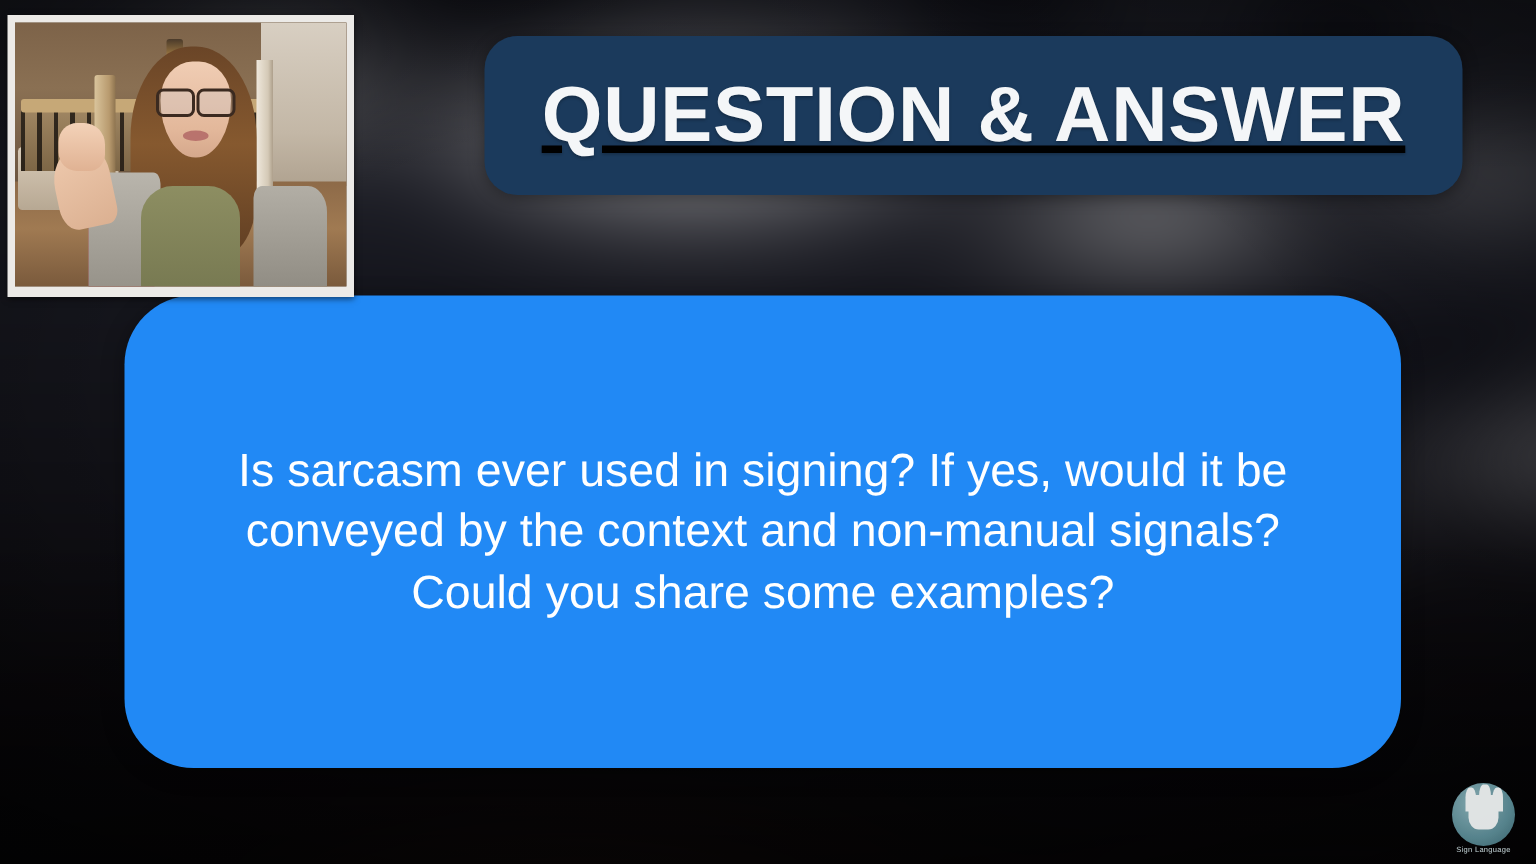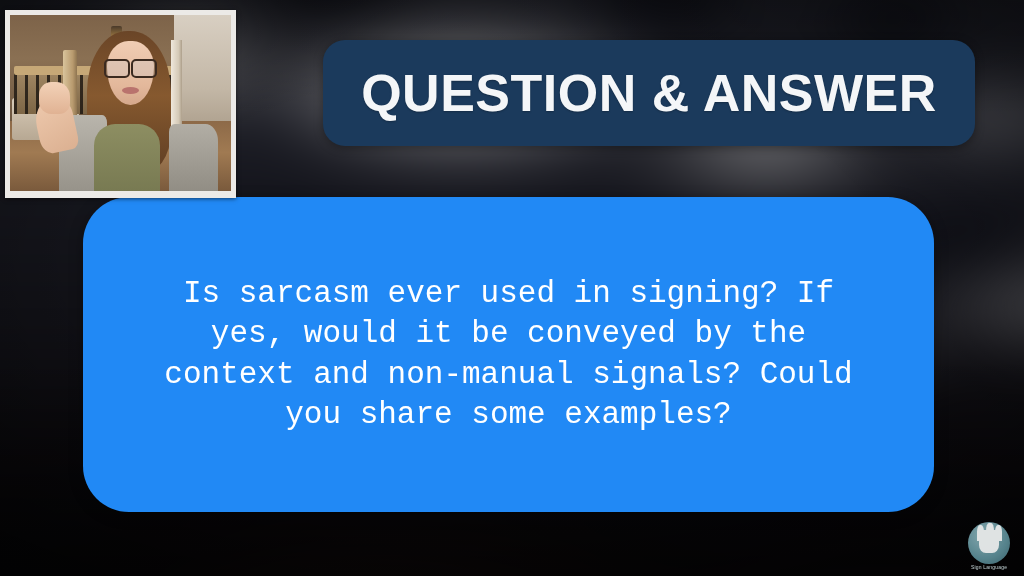--- a/index.html
+++ b/index.html
@@ -170,48 +170,48 @@
   }
   .cam-hand {
     position:absolute; left:13%; top:38%; width:14%; height:18%;
     background:linear-gradient(180deg,#f3d2b8 0%,#e0b293 100%);
     border-radius:40% 45% 35% 40%;
   }
 
   
   #title-banner {
     position:absolute;
-    left:323px; top:40px;
+    left:323px; top:24px;
     width:652px; height:106px;
     background:#1b3a5c;
     border-radius:22px;
     display:flex; align-items:center; justify-content:center;
     z-index:5;
     box-shadow:0 2px 10px rgba(0,0,0,0.38);
+    text-decoration:underline;
   }
   #title-text {
     color:#f4f6f8;
     font-size:52px;
     font-weight:bold;
     letter-spacing:0.5px;
     white-space:nowrap;
     text-shadow:0 1px 2px rgba(0,0,0,0.25);
   }
 
   
   #question-card {
     position:absolute;
     left:83px; top:197px;
     width:851px; height:315px;
     background:#2189f5;
     border-radius:46px;
     display:flex; align-items:center; justify-content:center;
     z-index:4;
     box-shadow:0 3px 14px rgba(0,0,0,0.35);
-    font-family:Liberation Mono, monospace;
   }
   #question-text {
     color:#ffffff;
     font-size:31px;
     line-height:1.30;
     text-align:center;
     max-width:770px;
     font-weight:normal;
     padding:0 24px;
   }

